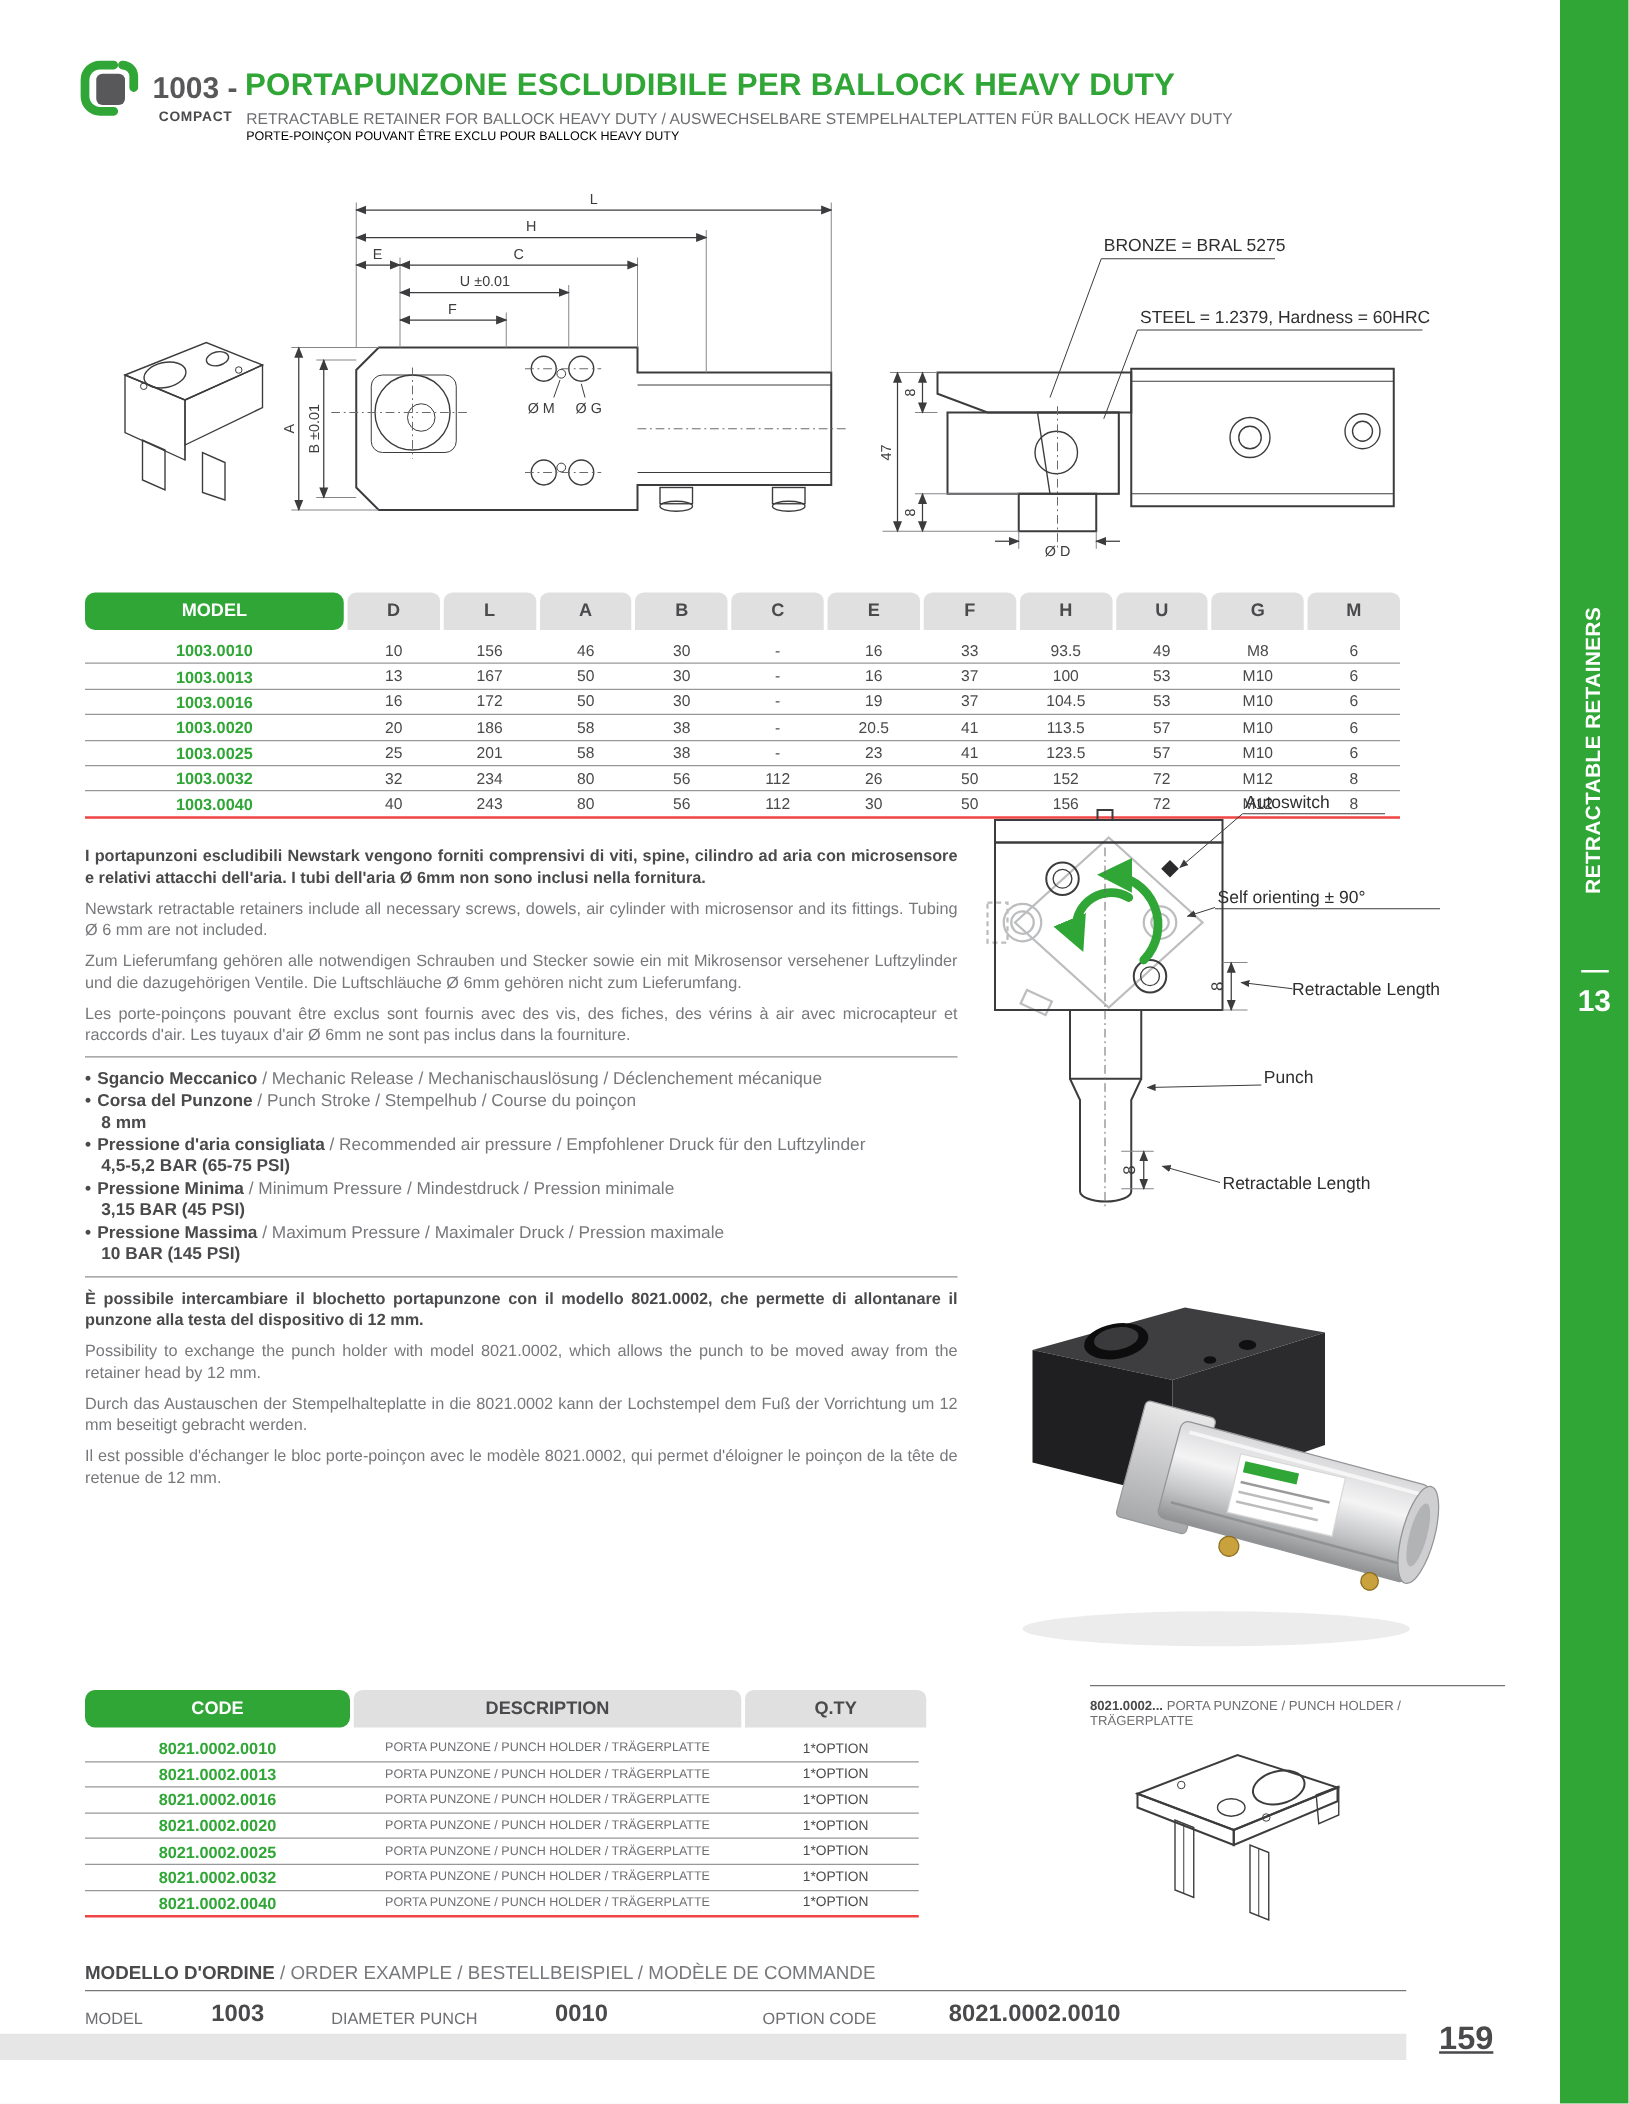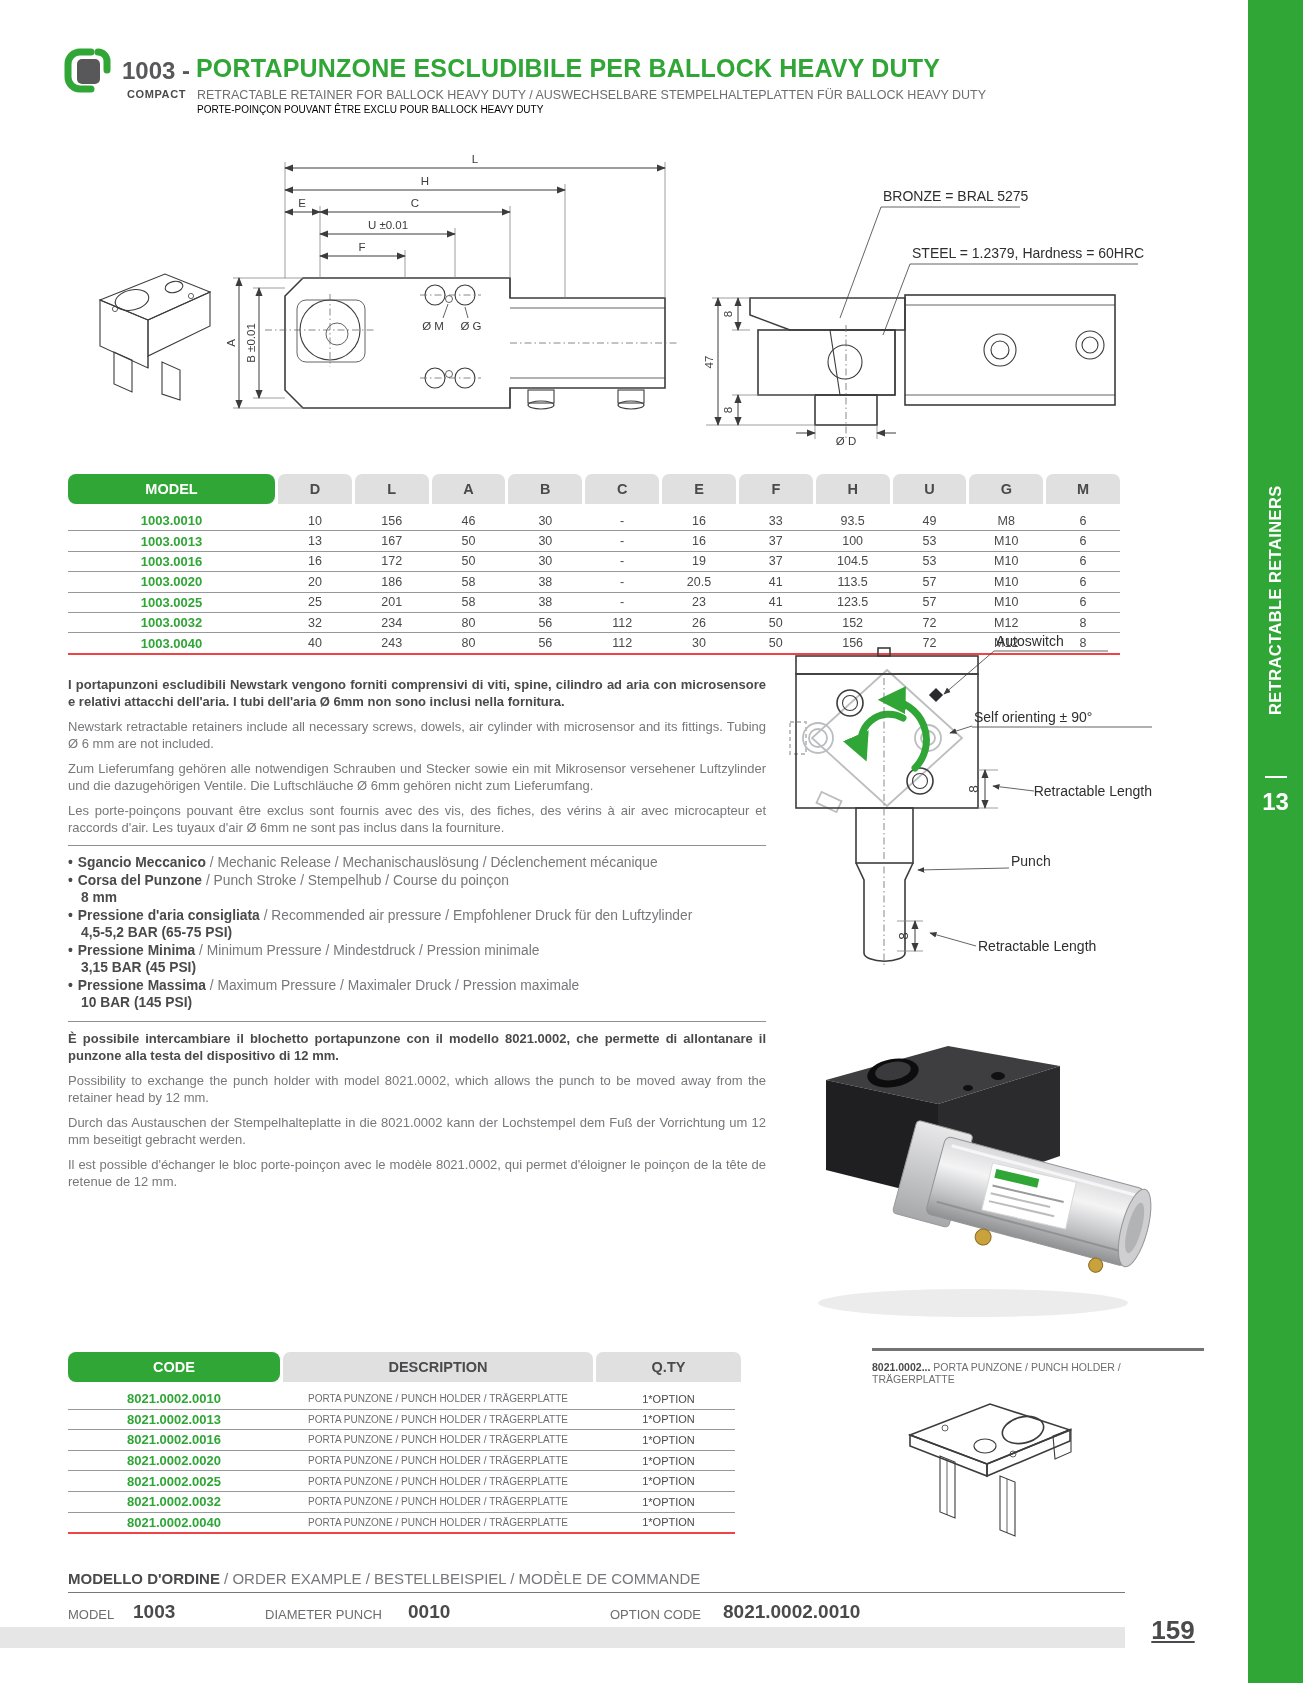--- a/index.html
+++ b/index.html
@@ -60,30 +60,30 @@
   .p-it{font-weight:bold;color:#4A4A4C;}
   .p-gray{color:#77787B;}
   .rule{border:none;border-top:1px solid #8F9092;margin:9px 0 8px 0;}
   .feature{font-size:13.8px;line-height:17.5px;color:#77787B;}
   .feature .flabel{font-weight:bold;color:#4A4A4C;}
   .feature::before{content:"•";color:#4A4A4C;font-weight:bold;margin-right:5px;}
   .feature-extra{margin-left:13px;font-size:13.8px;line-height:17.5px;color:#77787B;}
   .feature-value{margin-left:13px;font-size:13.8px;line-height:17.5px;font-weight:bold;color:#4A4A4C;}
   .feature-extra:empty,.feature-value:empty{display:none;}
   
-  .photo-caption{position:absolute;left:872px;top:1348px;width:332px;border-top:3px solid #737373;padding-top:10px;
+  .photo-caption{position:absolute;left:872px;top:1348px;width:332px;border-top:1px solid #737373;padding-top:10px;
       font-size:10.5px;color:#6D6E71;}
   .photo-caption b{color:#4A4A4C;}
   
   .order-head{position:absolute;left:68px;top:1570px;font-size:15px;}
   .order-head .oh-bold{font-weight:bold;color:#4A4A4C;}
   .order-head .oh-rest{color:#77787B;}
   .order-rule{position:absolute;left:68px;top:1592px;width:1057px;border-top:1px solid #77787B;}
   .ofield-label{position:absolute;top:1607px;font-size:13px;color:#6D6E71;}
-  .ofield-value{position:absolute;top:1601px;font-size:19px;font-weight:bold;color:#4A4A4C;}
+  .ofield-value{position:absolute;top:1601px;font-size:19px;font-weight:bold;color:#4A4A4C;margin-left:36px;}
   .bottom-bar{position:absolute;left:0;top:1627px;width:1125px;height:21px;background:#E6E6E7;}
   .page-number{position:absolute;left:1138px;top:1615px;width:70px;text-align:center;
       font-size:26px;font-weight:bold;color:#4A4A4C;text-decoration:underline;}
 </style>
 </head>
 <body>
 
 <div class="page">
 
   <div class="sidebar">

